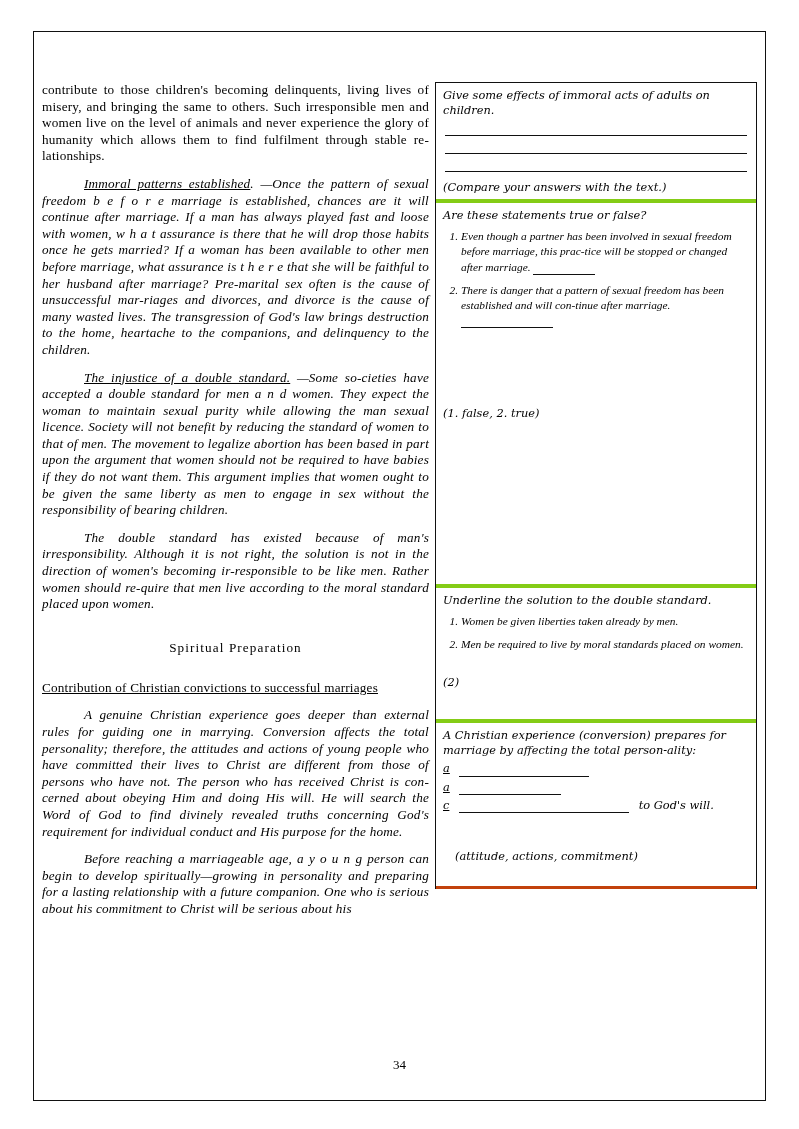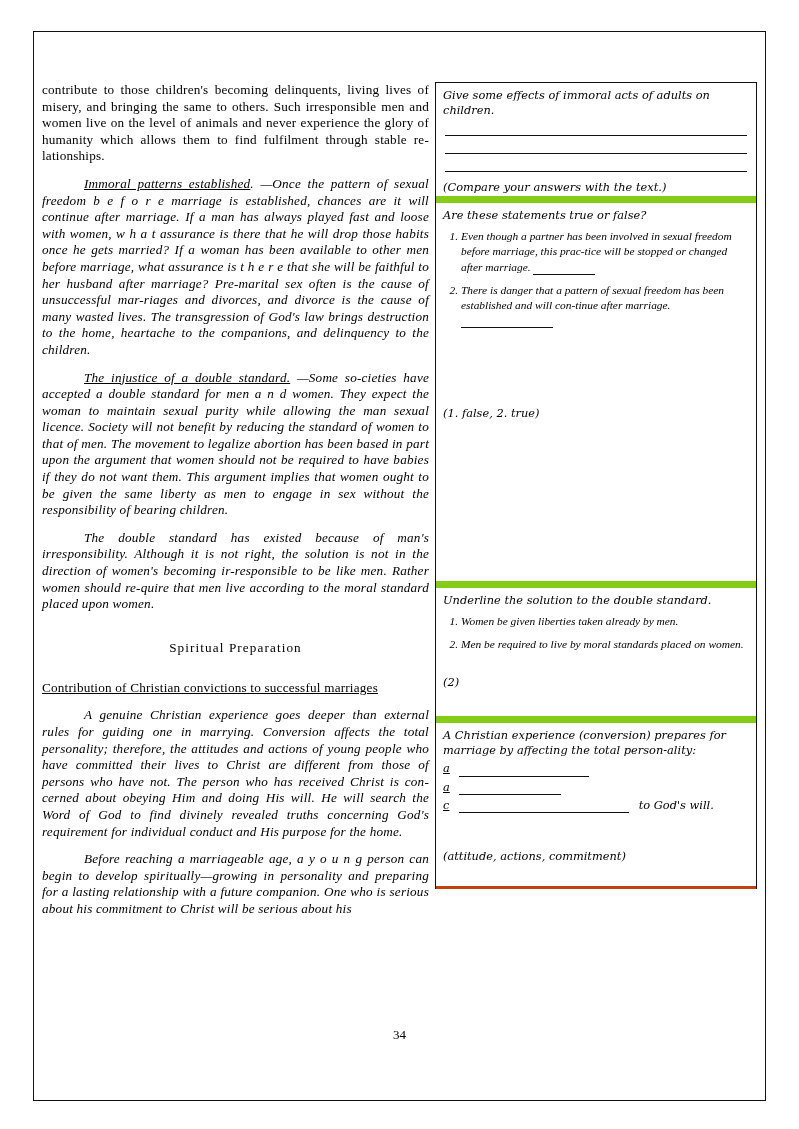--- a/index.html
+++ b/index.html
@@ -72,21 +72,21 @@
   }
   .sub-title {
     font-size: 13.2px;
     line-height: 16.6px;
     margin-top: 24px;
     text-decoration: underline;
     letter-spacing: 0.2px;
   }
   
   .box {
-    border-bottom: 7px solid #84cc16;
+    border-bottom: 4px solid #84cc16;
     padding: 5px 7px 6px 7px;
     box-sizing: border-box;
     font-family: "DejaVu Serif", serif;
     font-style: italic;
     font-size: 11.4px;
     line-height: 15.2px;
   }
   .box .ln {
     display: block;
     border-bottom: 1px solid #111;
@@ -105,21 +105,21 @@
     display: inline-block;
     border-bottom: 1px solid #111;
     height: 11px;
     vertical-align: bottom;
   }
   .box-q { margin: 0; }
   .box-note { margin: 0; }
   .pagenum {
     position: absolute;
     left: 0;
-    top: 1027px;
+    top: 1057px;
     width: 799px;
     text-align: center;
     font-size: 13px;
     font-family: "Liberation Serif", serif;
   }
   .abc-row {
     display: block;
     margin-top: 3px;
     white-space: nowrap;
   }
@@ -194,20 +194,20 @@
         <span class="abc-row">
           <span class="abc-label">a</span><span class="blank-inline" style="width:130px;"></span>
         </span>
         <span class="abc-row">
           <span class="abc-label">a</span><span class="blank-inline" style="width:102px;"></span>
         </span>
         <span class="abc-row">
           <span class="abc-label">c</span><span class="blank-inline" style="width:170px;"></span>
           <span style="margin-left:6px;">to God's will.</span>
         </span>
-        <div style="margin-top:36px;">(attitude, actions, commitment)</div>
+        <div style="margin-top:36px;margin-left:12px;">(attitude, actions, commitment)</div>
       </div>
 
     </div>
   </div>
 
   <div class="pagenum">34</div>
 </div>
 
 </body></html>

